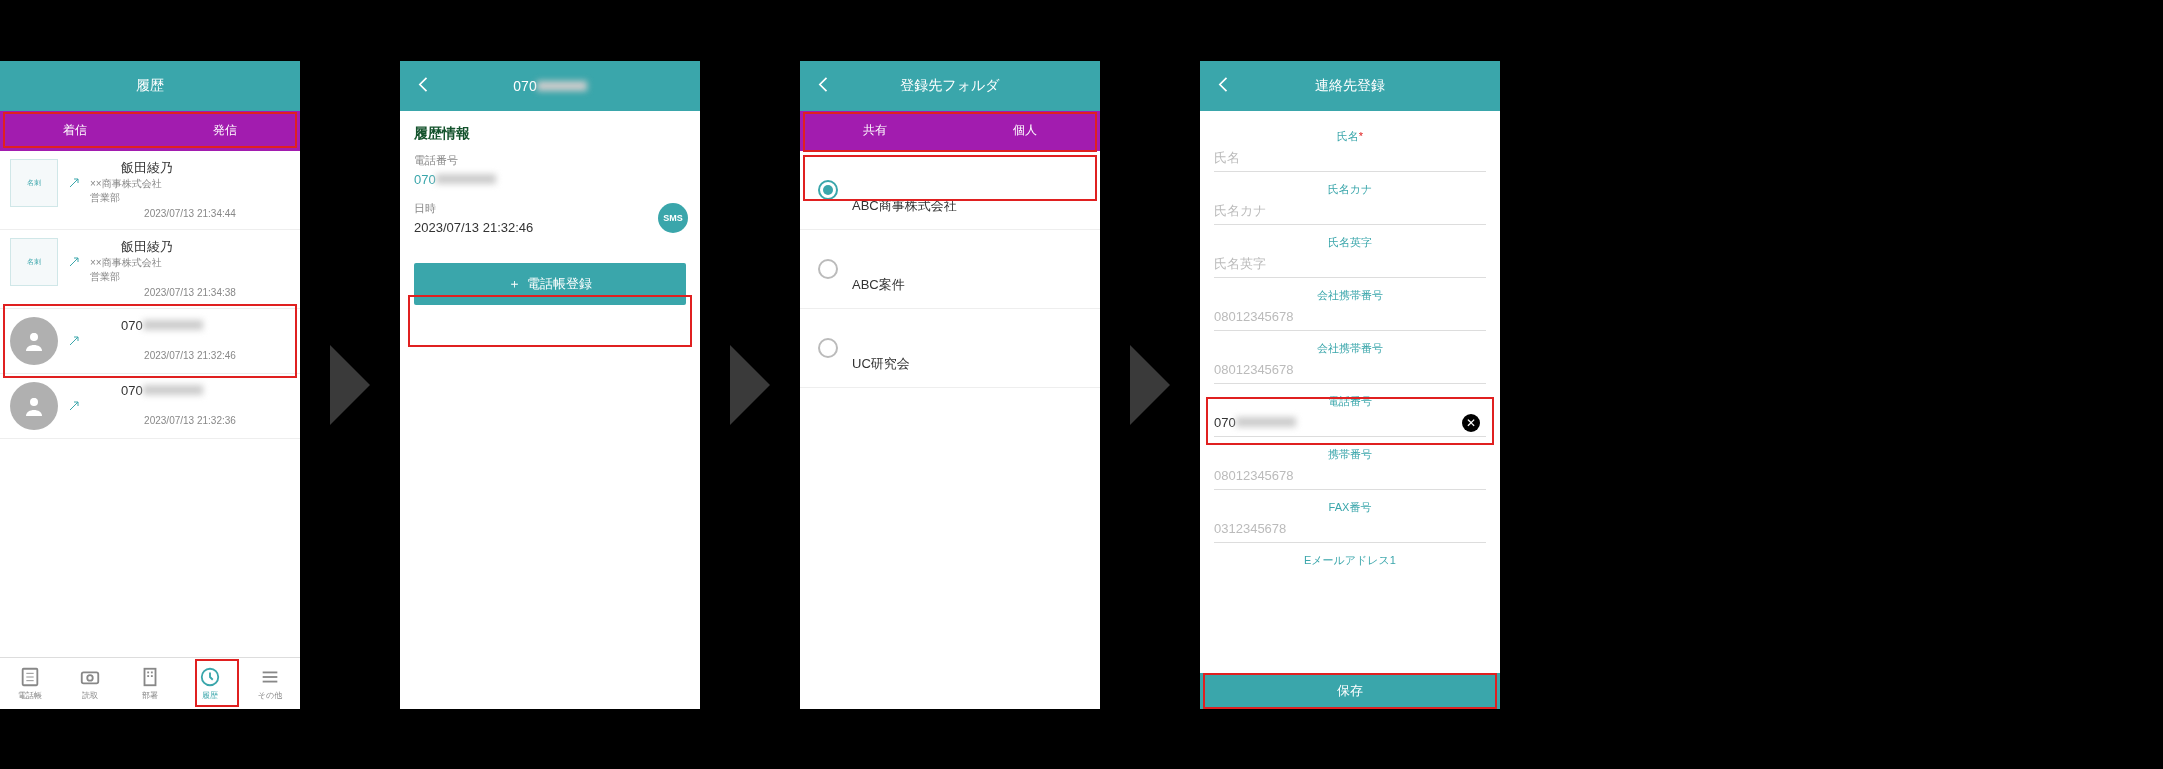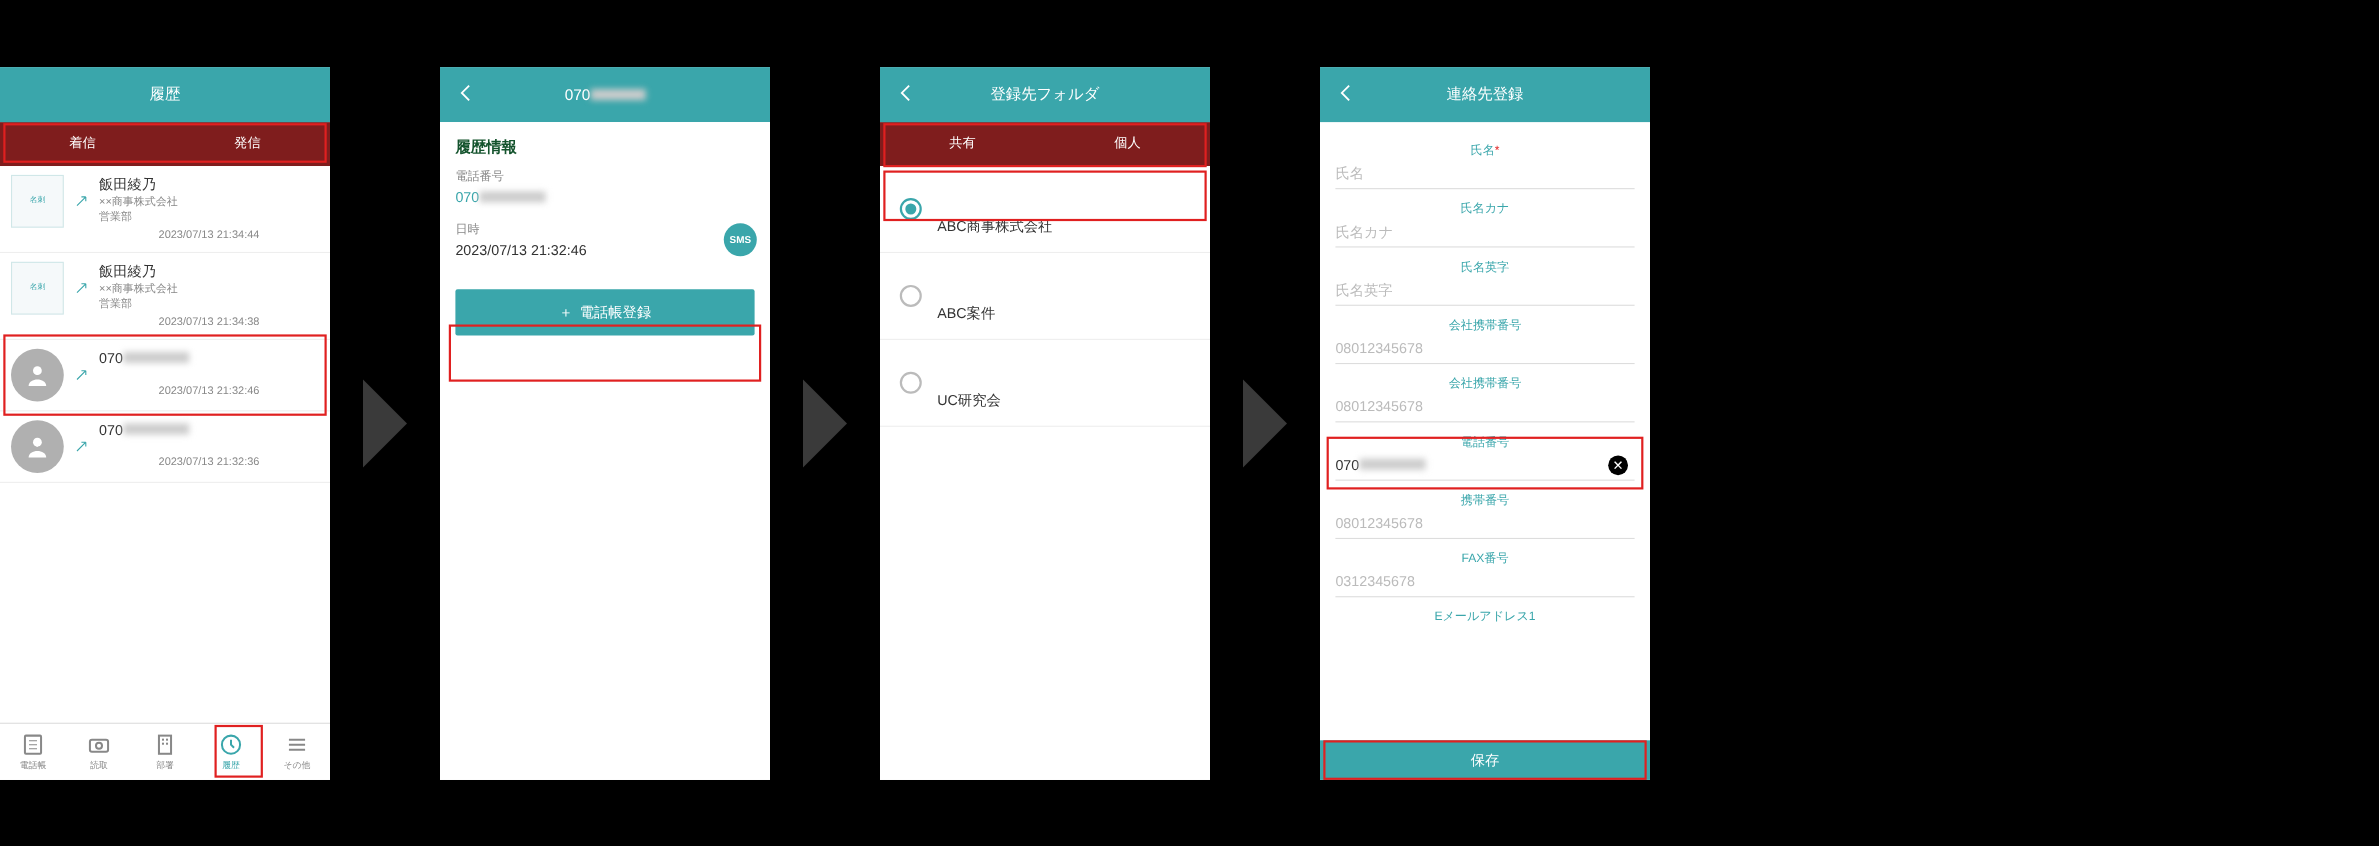--- a/index.html
+++ b/index.html
@@ -3,31 +3,31 @@
 <meta charset="utf-8">
 <style>
   * { box-sizing: border-box; margin: 0; padding: 0; font-family: "Hiragino Sans", "Meiryo", sans-serif; }
   body { background: #000; width: 2163px; height: 769px; display: flex; align-items: center; }
   .arrow { width: 100px; display: flex; align-items: center; justify-content: center; }
   .arrow svg { width: 60px; height: 90px; fill: #3a3a3a; }
   .screen { width: 300px; height: 648px; background: #fff; position: relative; display: flex; flex-direction: column; overflow: hidden; }
   .s1 { margin-left: 0; }
   .header { background: #3aa6ab; color: #fff; height: 50px; display: flex; align-items: center; justify-content: center; font-size: 14px; position: relative; }
   .header .back { position: absolute; left: 14px; top: 50%; transform: translateY(-50%); }
-  .tabs { display: flex; height: 40px; background: #7f1d1d; }
+  .tabs { display: flex; height: 40px; background: #a21caf; }
   .tab { flex: 1; display: flex; align-items: center; justify-content: center; font-size: 12px; color: #fff; cursor: pointer; }
   .redbox { border: 2px solid #e02020; position: absolute; pointer-events: none; }
   .content { flex: 1; overflow: hidden; background: #fff; }
   .row { border-bottom: 1px solid #eee; padding: 8px 10px; display: flex; align-items: flex-start; gap: 10px; }
   .thumb { width: 48px; height: 48px; flex-shrink: 0; background: #f5f9fa; border: 1px solid #d0e7e8; display: flex; align-items: center; justify-content: center; font-size: 7px; color: #3aa6ab; line-height: 1.1; }
   .avatar { width: 48px; height: 48px; border-radius: 50%; background: #b0b0b0; display: flex; align-items: center; justify-content: center; }
   .avatar svg { width: 24px; height: 24px; fill: #fff; }
   .callicon { width: 12px; flex-shrink: 0; display:flex; align-items:center; padding-top:18px;}
   .rowtxt { flex: 1; font-size: 11px; color: #333; line-height: 1.4; }
-  .rowtxt .name { font-size: 13px; font-weight: 500; }
+  .rowtxt .name { font-size: 13px; font-weight: 500; margin-left: 31px; }
   .rowtxt .sub { color: #888; font-size: 10px; }
   .rowtxt .time { color: #888; font-size: 10px; margin-top: 2px; text-align: center; }
   .bottomnav { height: 52px; border-top: 1px solid #ddd; display: flex; background: #fff; }
   .navitem { flex: 1; display: flex; flex-direction: column; align-items: center; justify-content: center; gap: 2px; font-size: 8px; color: #888; cursor: pointer; }
   .navitem.active { color: #3aa6ab; }
   .navitem svg { width: 22px; height: 22px; fill: currentColor; }
   .section-title { font-size: 14px; font-weight: 600; padding: 14px 14px 6px; color: #14532d; }
   .field { padding: 4px 14px 10px; }
   .field-label { font-size: 11px; color: #888; }
   .field-value { font-size: 13px; color: #3aa6ab; margin-top: 4px; }

